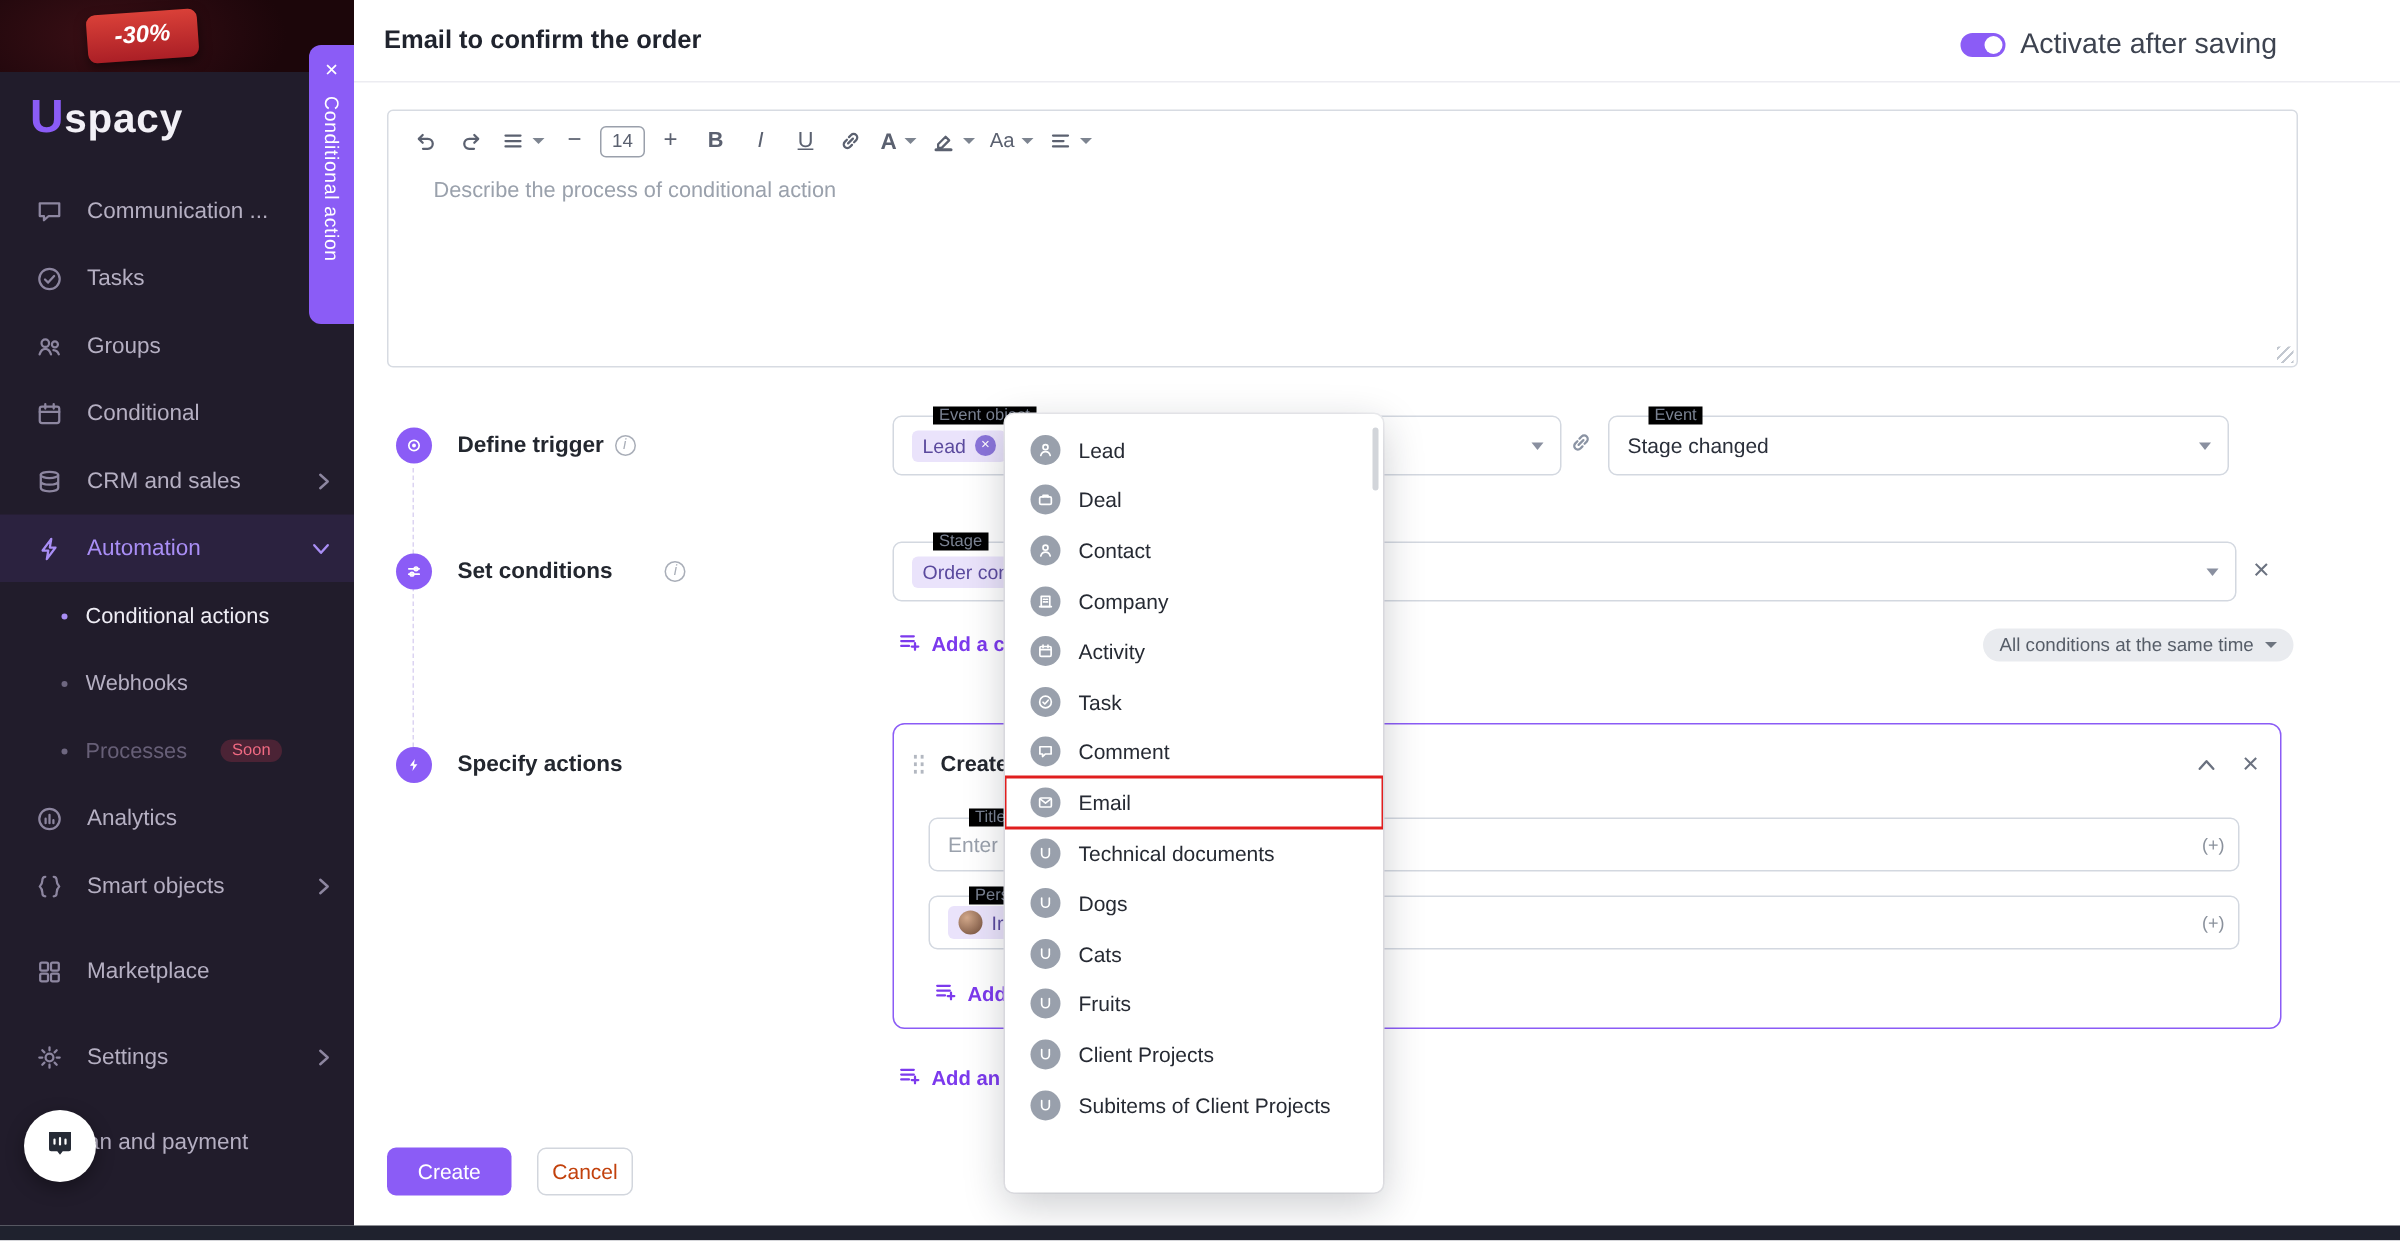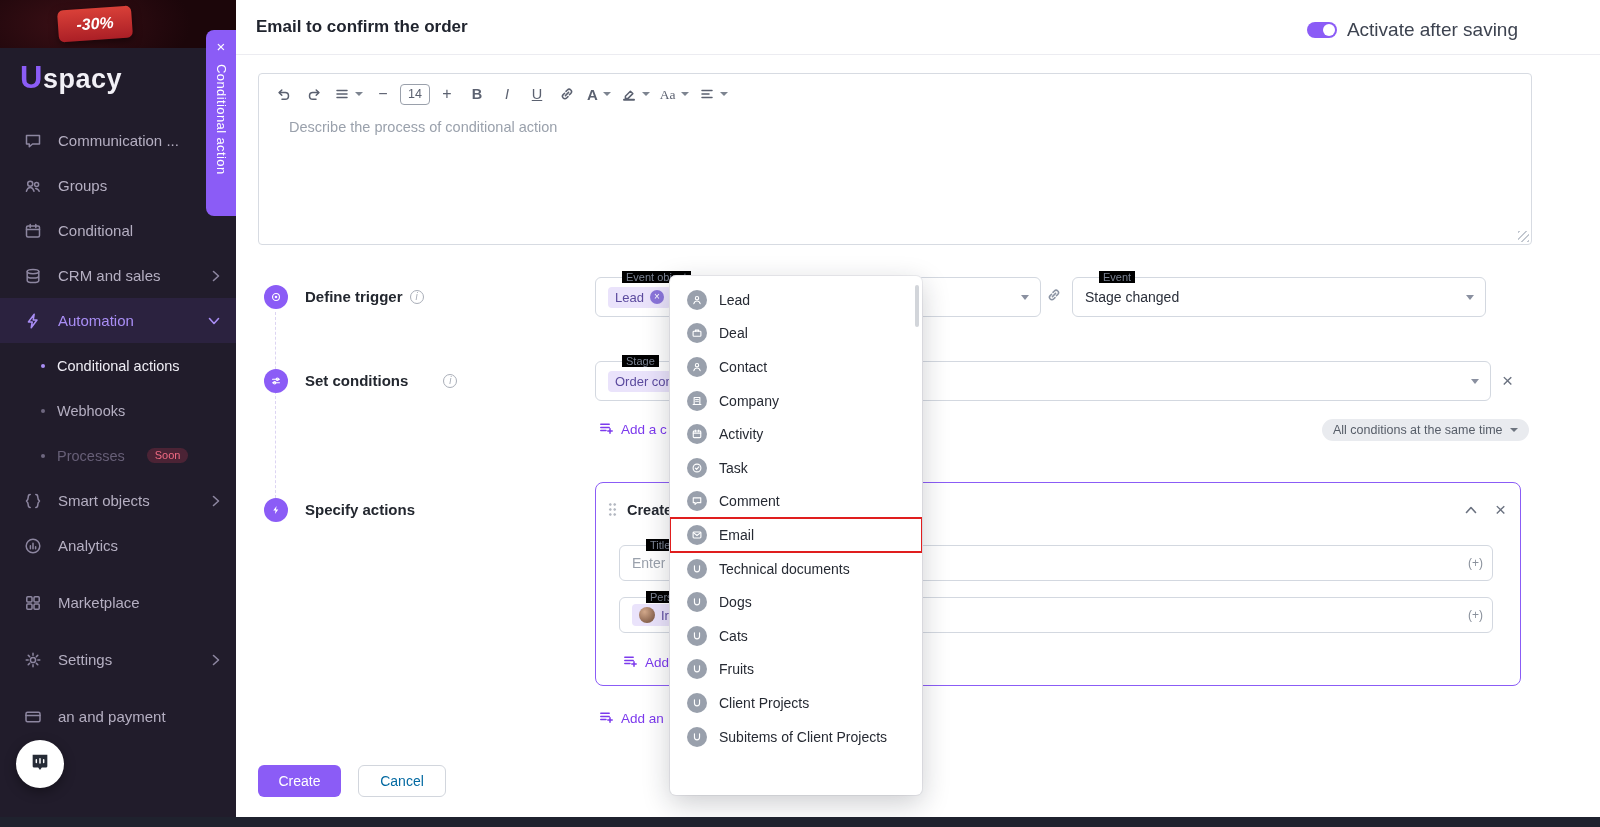--- a/index.html
+++ b/index.html
@@ -55,21 +55,21 @@
 
   
   .editor{position:absolute;left:22px;top:73px;width:1274px;height:172px;border:1px solid #d7dbe2;border-radius:4px;}
   .toolbar{display:flex;align-items:center;gap:4px;padding:8px 12px 6px 12px;color:#5b6170;}
   .tb{min-width:26px;height:24px;display:flex;align-items:center;justify-content:center;font-size:14.5px;
       border-radius:4px;cursor:pointer;padding:0 3px;}
   .tb svg{display:block;}
   .tb.with-caret::after{content:'';margin-left:5px;border-left:4px solid transparent;border-right:4px solid transparent;border-top:4px solid #7d8490;}
   .tb.fsbox{border:1px solid #9aa0ab;border-radius:4px;font-size:12.5px;min-width:30px;height:21px;padding:0 6px;}
   .tb-A{font-weight:bold;font-size:15px;}
-  .tb-Aa{font-size:13.5px;font-family:Liberation Serif, serif;}
+  .tb-Aa{font-size:13.5px;}
   .tb-t{font-size:16px;}
   .editor .placeholder{position:absolute;left:30px;top:45px;font-size:14.5px;color:#9aa1ac;}
   .resize-corner{position:absolute;right:2px;bottom:2px;width:11px;height:11px;
       background:repeating-linear-gradient(315deg,#c3c8d0 0 1.5px,transparent 1.5px 4.5px);}
 
   
   .connector{position:absolute;left:39px;top:312px;height:186px;border-left:1px dashed #dcd4f2;}
   .step-circle{position:absolute;width:24px;height:24px;border-radius:50%;background:#8b5cf6;
                display:flex;align-items:center;justify-content:center;z-index:2;}
   .step-label{position:absolute;font-size:15px;font-weight:bold;color:#23272f;display:flex;align-items:center;gap:7px;}
@@ -84,40 +84,40 @@
   .fld .value{font-size:14px;color:#2a2f3a;white-space:nowrap;overflow:hidden;}
   .fld .phold{font-size:14px;color:#9aa1ac;white-space:nowrap;overflow:hidden;}
   .chip{background:#eae3fb;color:#5b4a9e;font-size:13px;border-radius:4px;padding:3px 7px;
         display:inline-flex;align-items:center;gap:6px;white-space:nowrap;}
   .chip .x{width:14px;height:14px;border-radius:50%;background:#8a74da;color:#fff;font-size:10px;line-height:1;
            display:inline-flex;align-items:center;justify-content:center;cursor:pointer;}
   .avatar{width:16px;height:16px;border-radius:50%;background:radial-gradient(circle at 35% 30%,#d3a98b,#6e4a38);flex:0 0 16px;}
   .token{position:absolute;right:9px;font-size:12px;color:#8a919c;cursor:pointer;}
   .link-between{position:absolute;color:#8a93a3;cursor:pointer;}
   .x-plain{position:absolute;color:#6b7280;font-size:19px;line-height:1;cursor:pointer;}
-  .plink{position:absolute;display:flex;align-items:center;gap:7px;color:#7c3aed;font-size:13.5px;font-weight:normal;cursor:pointer;white-space:nowrap;}
+  .plink{position:absolute;display:flex;align-items:center;gap:7px;color:#7c3aed;font-size:13.5px;font-weight:bold;cursor:pointer;white-space:nowrap;}
   .pill{position:absolute;background:#e9ebef;border-radius:13px;height:22px;display:flex;align-items:center;gap:7px;
         padding:5px 11px;font-size:12.5px;color:#565d68;cursor:pointer;}
   .pill::after{content:'';border-left:4px solid transparent;border-right:4px solid transparent;border-top:4px solid #6d747f;}
 
   
   .create-box{position:absolute;left:359px;top:482px;width:926px;height:204px;border:1.5px solid #8b5cf6;border-radius:8px;background:#fff;}
   .cb-head{position:absolute;left:12px;right:14px;top:17px;display:flex;align-items:center;gap:10px;}
   .drag-dots{width:9px;height:15px;cursor:grab;
      background-image:radial-gradient(#b3b8c1 1.2px,transparent 1.3px);background-size:4.5px 5px;}
   .cb-title{font-size:14.5px;font-weight:bold;color:#23272f;}
   .cb-actions{margin-left:auto;display:flex;align-items:center;gap:18px;}
   .cb-actions .chev-up{cursor:pointer;color:#6b7280;display:flex;}
   .cb-x{color:#6b7280;font-size:19px;line-height:1;cursor:pointer;}
   .create-box .fld{left:23px;right:27px;height:36px;}
 
   
   .btn{position:absolute;height:32px;border-radius:6px;font-size:14px;display:flex;align-items:center;justify-content:center;cursor:pointer;}
   .btn-create{left:22px;top:765px;width:83px;background:#8b5cf6;color:#fff;border:none;}
-  .btn-cancel{left:122px;top:765px;width:88px;background:#fff;color:#0369a1;border:1px solid #d2d6dd;}
+  .btn-cancel{left:122px;top:765px;width:64px;background:#fff;color:#c2410c;border:1px solid #d2d6dd;}
 
   
   .dropdown{position:absolute;left:670px;top:276px;width:252px;height:519px;background:#fff;border-radius:6px;
             box-shadow:0 8px 28px rgba(25,28,40,.22),0 0 0 1px #f0f0f3;z-index:50;padding:7px 0;overflow:hidden;}
   .dd-item{height:33.6px;display:flex;align-items:center;gap:12px;padding:0 14px 0 17px;font-size:14px;color:#262a33;cursor:pointer;}
   .dd-item .dd-ic{width:20px;height:20px;border-radius:50%;background:#99a0ac;display:flex;align-items:center;justify-content:center;flex:0 0 20px;}
   .dd-item.highlighted{outline:2px solid #e01e1e;outline-offset:-1px;}
   .dd-scroll{position:absolute;right:3px;top:9px;width:4px;height:42px;border-radius:2px;background:#d2d5da;}
 
   .bottom-strip{position:absolute;left:0;top:817px;width:1600px;height:10px;background:#1f222e;z-index:55;}
@@ -145,20 +145,30 @@
 
           <span class="chev">
             <svg width="8" height="12" viewBox="0 0 8 12" fill="none" stroke="currentColor" stroke-width="1.6" stroke-linecap="round" stroke-linejoin="round">
               <path d="M1.5 1.5L6.5 6l-5 4.5"></path>
             </svg>
           </span>
         </div>
         <div class="sb-item item">
           <span class="icon">
             <svg viewBox="0 0 20 20" width="20" height="20" fill="none" stroke="currentColor" stroke-width="1.5" stroke-linecap="round" stroke-linejoin="round">
+              <circle cx="10" cy="10" r="6.8"></circle>
+              <path d="M7 10.3l2.1 2.1 4-4.4"></path>
+            </svg>
+          </span>
+          <span class="lbl">Tasks</span>
+
+        </div>
+        <div class="sb-item item">
+          <span class="icon">
+            <svg viewBox="0 0 20 20" width="20" height="20" fill="none" stroke="currentColor" stroke-width="1.5" stroke-linecap="round" stroke-linejoin="round">
               <circle cx="7.2" cy="7.8" r="2.5"></circle>
               <circle cx="13.6" cy="8.6" r="2"></circle>
               <path d="M3.4 15.2c.8-2.6 2.2-3.7 3.8-3.7s3 1.1 3.8 3.7M12.6 12.4c1.7.1 2.9 1 3.6 2.8"></path>
             </svg>
           </span>
           <span class="lbl">Groups</span>
 
         </div>
         <div class="sb-item item">
           <span class="icon">
@@ -211,40 +221,40 @@
         </div>
         <div class="sb-item disabled sub">
 
           <span class="lbl">Processes</span>
           <span class="badge-soon">Soon</span>
 
         </div>
         <div class="sb-item item">
           <span class="icon">
             <svg viewBox="0 0 20 20" width="20" height="20" fill="none" stroke="currentColor" stroke-width="1.5" stroke-linecap="round" stroke-linejoin="round">
+              <circle cx="10" cy="10" r="6.8"></circle>
+              <path d="M7.4 12.8v-3M10 12.8V7.2M12.6 12.8v-2"></path>
+            </svg>
+          </span>
+          <span class="lbl">Analytics</span>
+
+        </div>
+        <div class="sb-item item">
+          <span class="icon">
+            <svg viewBox="0 0 20 20" width="20" height="20" fill="none" stroke="currentColor" stroke-width="1.5" stroke-linecap="round" stroke-linejoin="round">
               <path d="M7.2 3.5c-1.9 0-2 1.6-2 2.7 0 1.4-.2 2.4-1.7 3.8 1.5 1.4 1.7 2.4 1.7 3.8 0 1.1.1 2.7 2 2.7M12.8 3.5c1.9 0 2 1.6 2 2.7 0 1.4.2 2.4 1.7 3.8-1.5 1.4-1.7 2.4-1.7 3.8 0 1.1-.1 2.7-2 2.7"></path>
             </svg>
           </span>
           <span class="lbl">Smart objects</span>
 
           <span class="chev">
             <svg width="8" height="12" viewBox="0 0 8 12" fill="none" stroke="currentColor" stroke-width="1.6" stroke-linecap="round" stroke-linejoin="round">
               <path d="M1.5 1.5L6.5 6l-5 4.5"></path>
             </svg>
           </span>
-        </div>
-        <div class="sb-item item">
-          <span class="icon">
-            <svg viewBox="0 0 20 20" width="20" height="20" fill="none" stroke="currentColor" stroke-width="1.5" stroke-linecap="round" stroke-linejoin="round">
-              <circle cx="10" cy="10" r="6.8"></circle>
-              <path d="M7.4 12.8v-3M10 12.8V7.2M12.6 12.8v-2"></path>
-            </svg>
-          </span>
-          <span class="lbl">Analytics</span>
-
         </div>
         <div class="sb-item item gap-top">
           <span class="icon">
             <svg viewBox="0 0 20 20" width="20" height="20" fill="none" stroke="currentColor" stroke-width="1.5" stroke-linecap="round" stroke-linejoin="round">
               <rect x="3.8" y="3.8" width="5.2" height="5.2" rx="1"></rect>
               <rect x="11" y="3.8" width="5.2" height="5.2" rx="1"></rect>
               <rect x="3.8" y="11" width="5.2" height="5.2" rx="1"></rect>
               <rect x="11" y="11" width="5.2" height="5.2" rx="1"></rect>
             </svg>
           </span>

